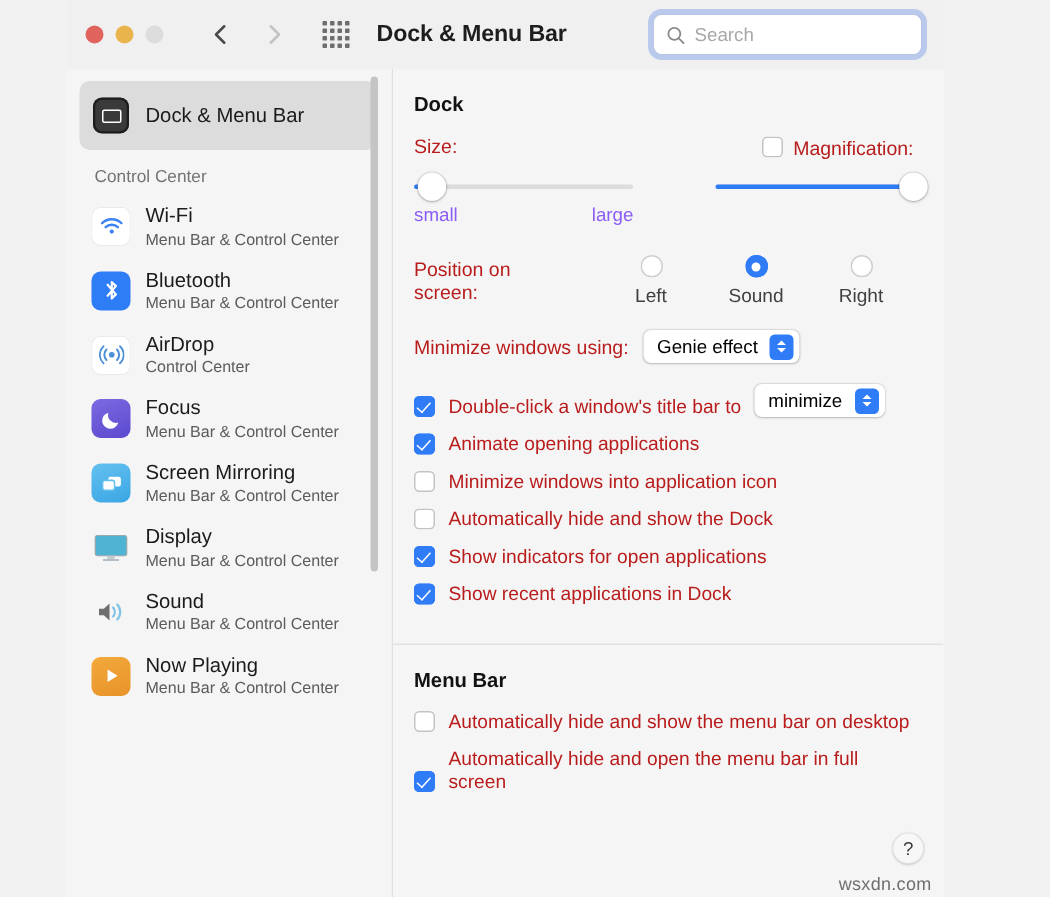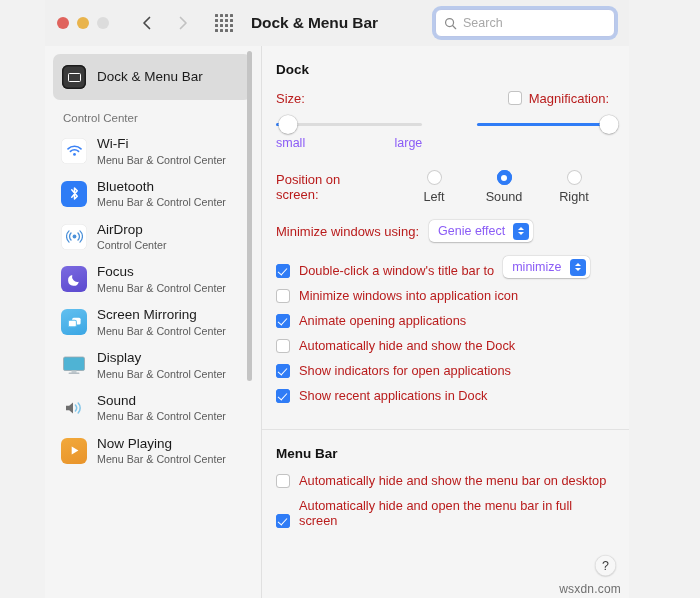--- a/index.html
+++ b/index.html
@@ -144,21 +144,21 @@
   .radio.on { background: #2f7cf6; box-shadow: inset 0 0 0 1px #2f7cf6; }
   .radio.on::after { content: ""; position: absolute; left: 4.5px; top: 4.5px; width: 6px; height: 6px; border-radius: 50%; background: #fff; }
   .radio-label { font-size: 12.7px; color: #404040; }
 
   
   .popup {
     display: inline-flex; align-items: center; gap: 8px;
     height: 22px; padding: 0 4px 0 9px;
     background: #fff; border-radius: 5px;
     box-shadow: 0 0.5px 1.5px rgba(0,0,0,0.22), 0 0 0 0.5px rgba(0,0,0,0.06);
-    font-size: 12.5px; color: #8b5cf6;
+    font-size: 12.5px; color: #000000;
   }
   .popup .badge {
     width: 16px; height: 17px; border-radius: 3.5px; background: #2f7cf6;
     display: flex; flex-direction: column; align-items: center; justify-content: center; gap: 2px;
   }
   .popup .badge i { display: block; width: 0; height: 0; border-left: 3.4px solid transparent; border-right: 3.4px solid transparent; }
   .popup .badge i.up { border-bottom: 3.6px solid #fff; }
   .popup .badge i.dn { border-top: 3.6px solid #fff; }
 
   .check-row { display: flex; align-items: flex-end; gap: 9px; margin-bottom: 10px; }
@@ -437,26 +437,26 @@
           <span class="popup">
             <span>minimize</span>
             <span class="badge">
                 <i class="up"></i>
                 <i class="dn"></i>
               </span>
           </span>
         </div>
 
         <div class="check-row">
+          <span class="cb on"></span>
+          <span class="label">Animate opening applications</span>
+        </div>
+        <div class="check-row">
           <span class="cb off"></span>
           <span class="label">Minimize windows into application icon</span>
-        </div>
-        <div class="check-row">
-          <span class="cb on"></span>
-          <span class="label">Animate opening applications</span>
         </div>
         <div class="check-row">
           <span class="cb off"></span>
           <span class="label">Automatically hide and show the Dock</span>
         </div>
         <div class="check-row">
           <span class="cb on"></span>
           <span class="label">Show indicators for open applications</span>
         </div>
         <div class="check-row" style="margin-bottom:0;">

